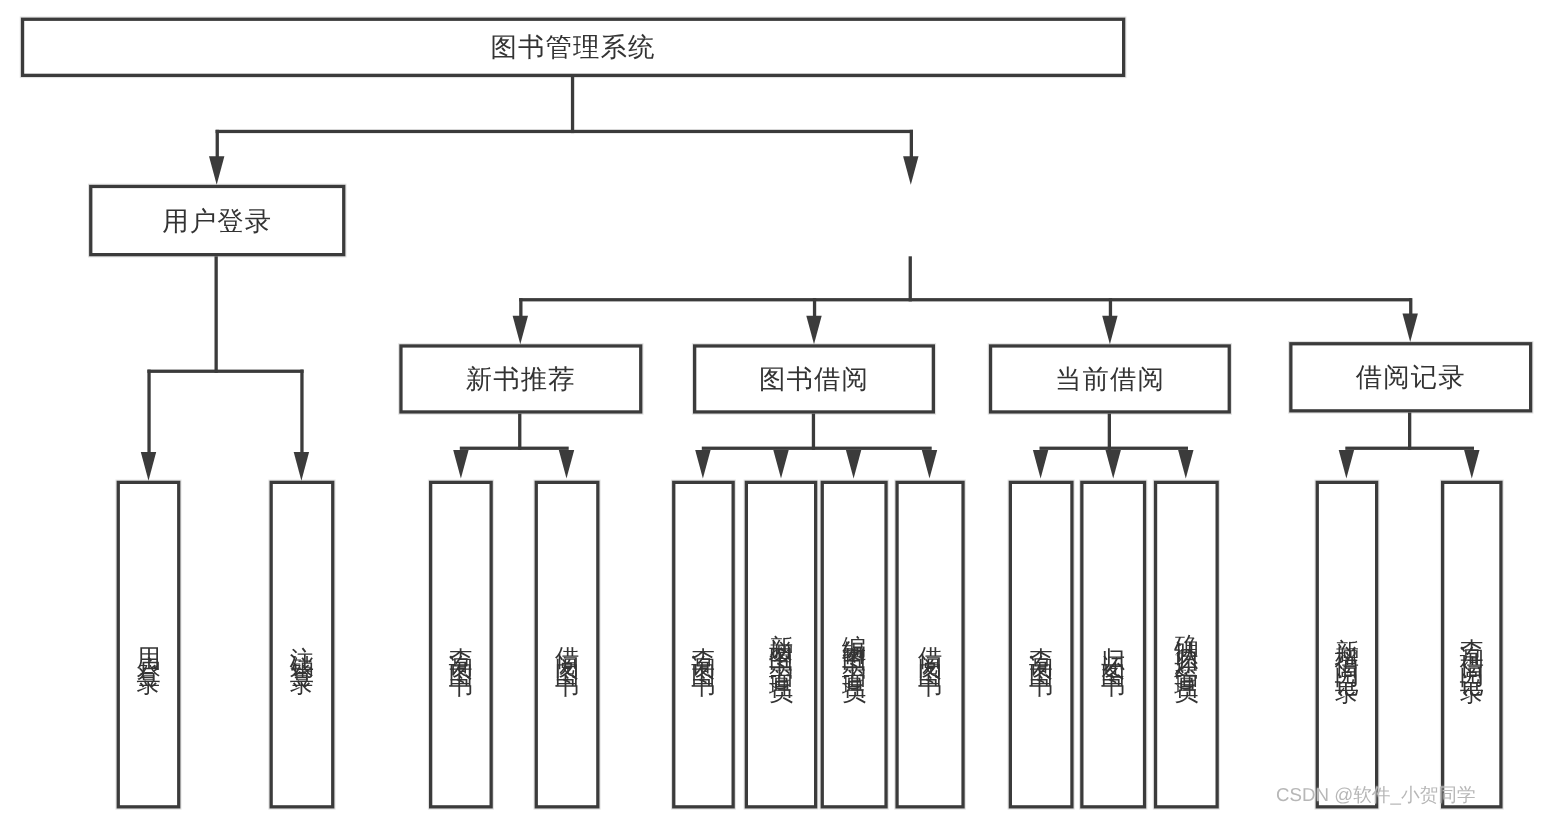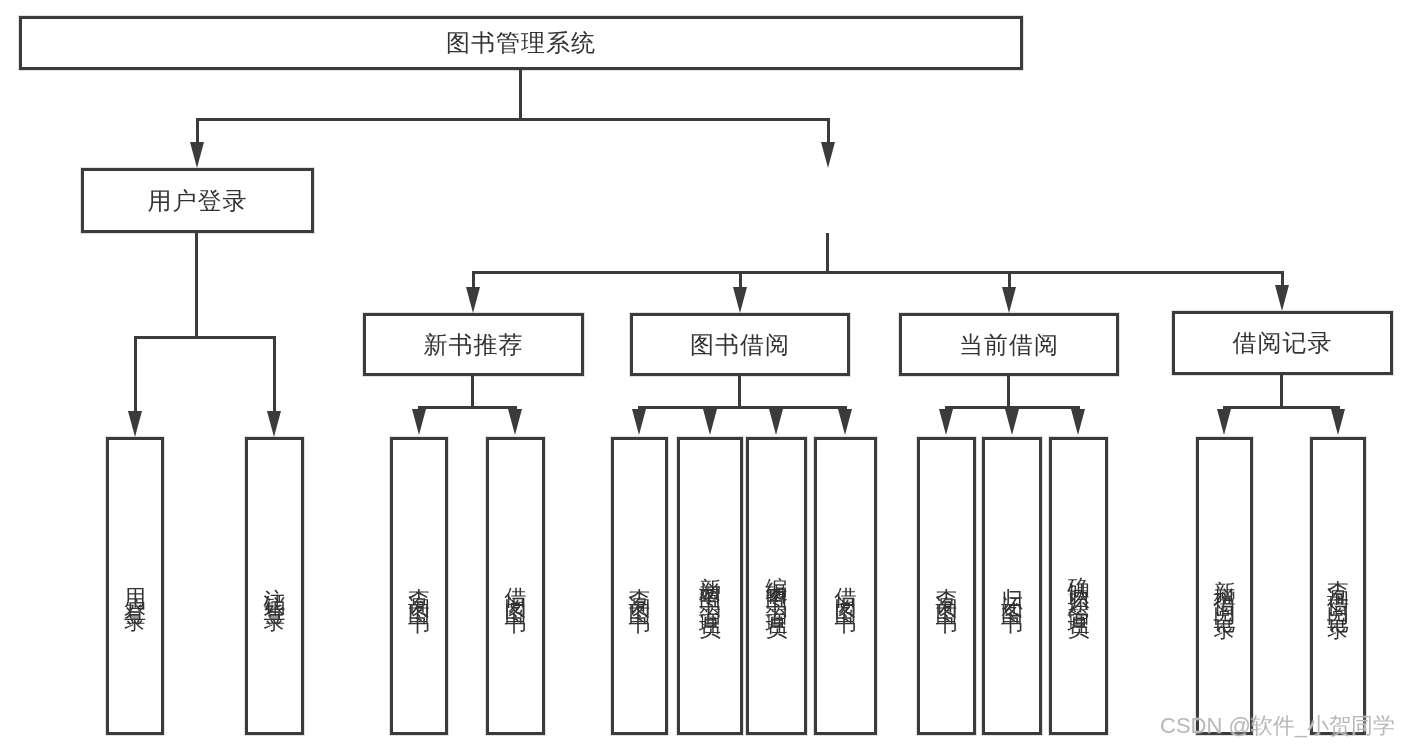--- a/index.html
+++ b/index.html
@@ -25,21 +25,21 @@
   .line{position:absolute;background:var(--line-color,#3b3b3b);}
   .vline{width:3px;}
   .hline{height:3px;}
   .arrow{
     position:absolute;width:0;height:0;
     border-left:7px solid transparent;border-right:7px solid transparent;
     border-top:26px solid var(--line-color,#3b3b3b);
   }
   .watermark{
     position:absolute;left:1160px;top:711px;z-index:5;
-    font-size:22px;color:var(--watermark-color,#b7b7b7);
+    font-size:17px;color:var(--watermark-color,#b7b7b7);
     text-shadow:0 0 2px #ffffff;white-space:nowrap;
   }
 </style>
 </head>
 <body>
 
 <div id="stage">
 
   <div class="box" style="left:19px;top:16px;width:1004px;height:54px;">
     <span class="hlabel">图书管理系统</span>

